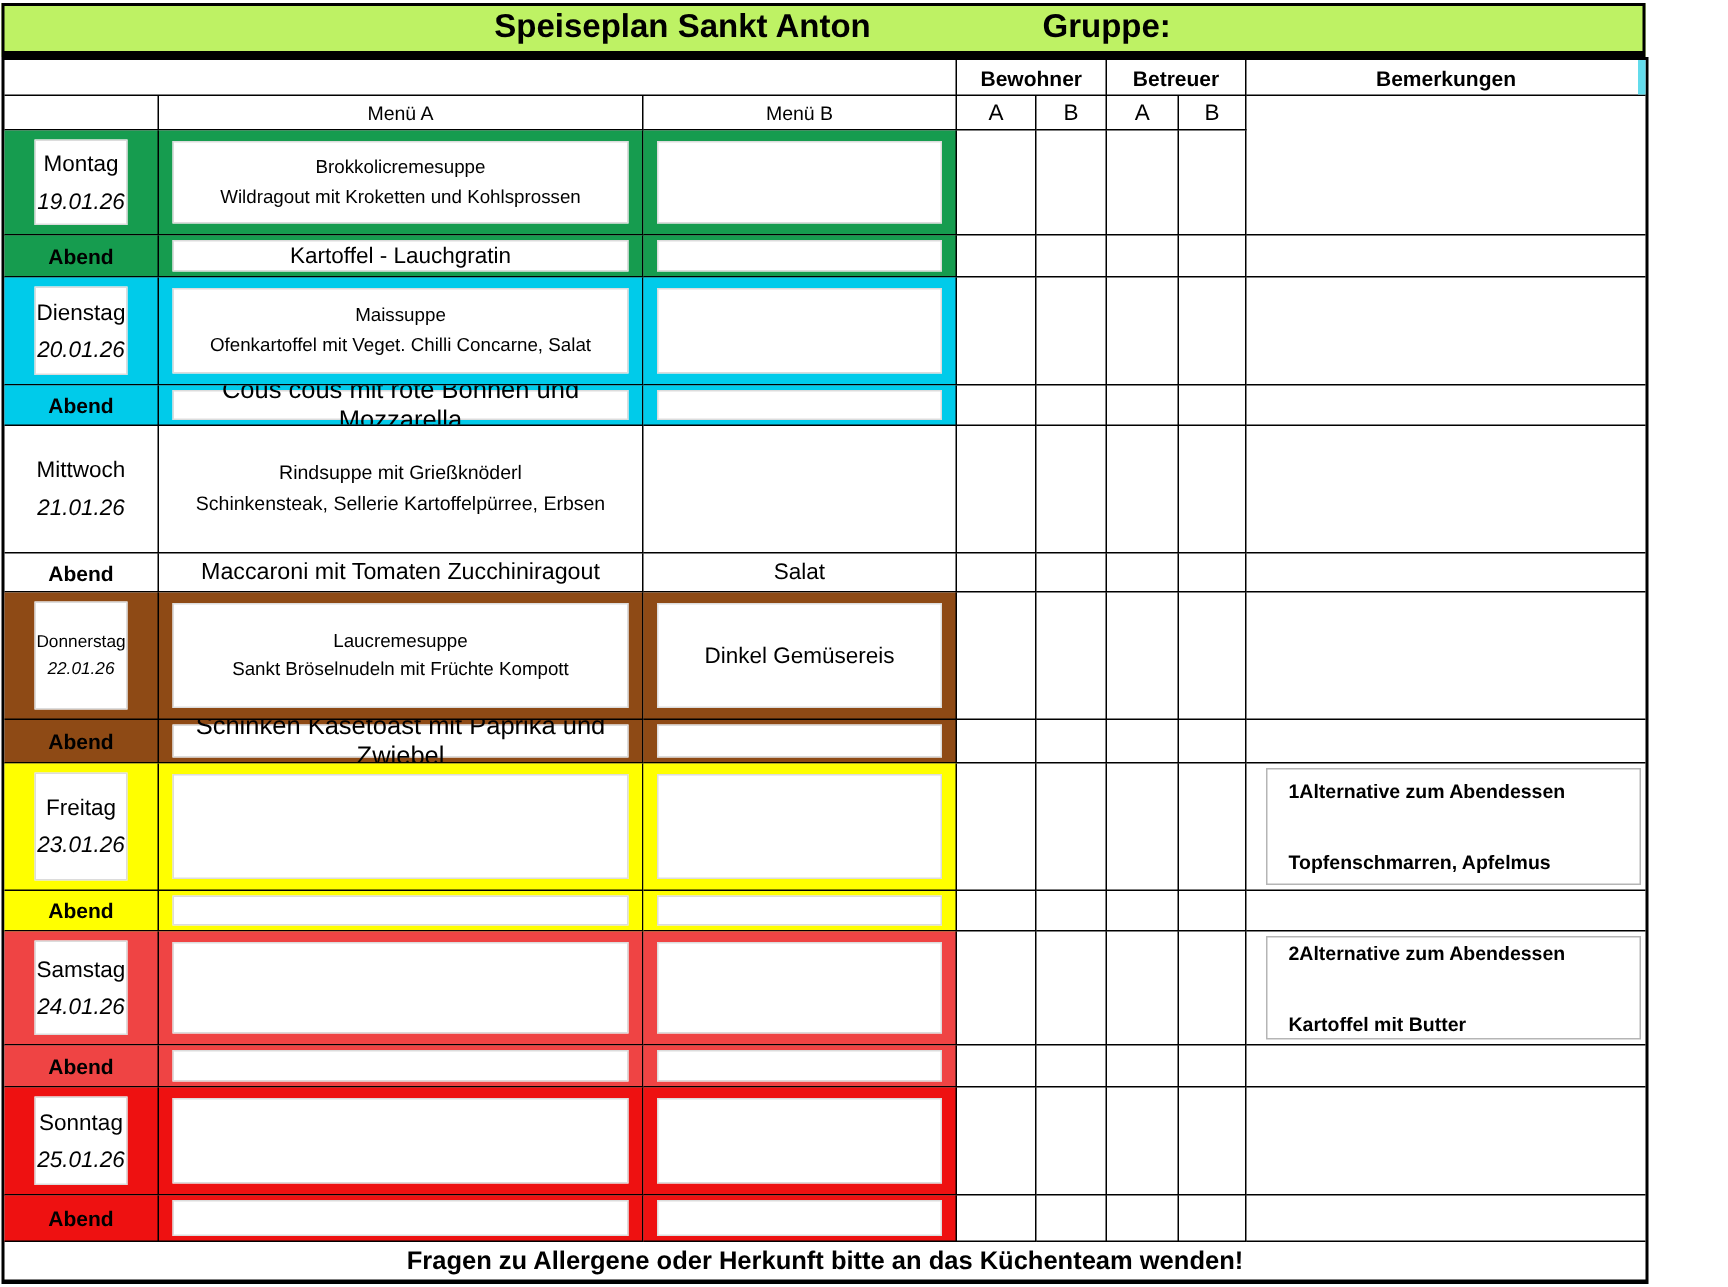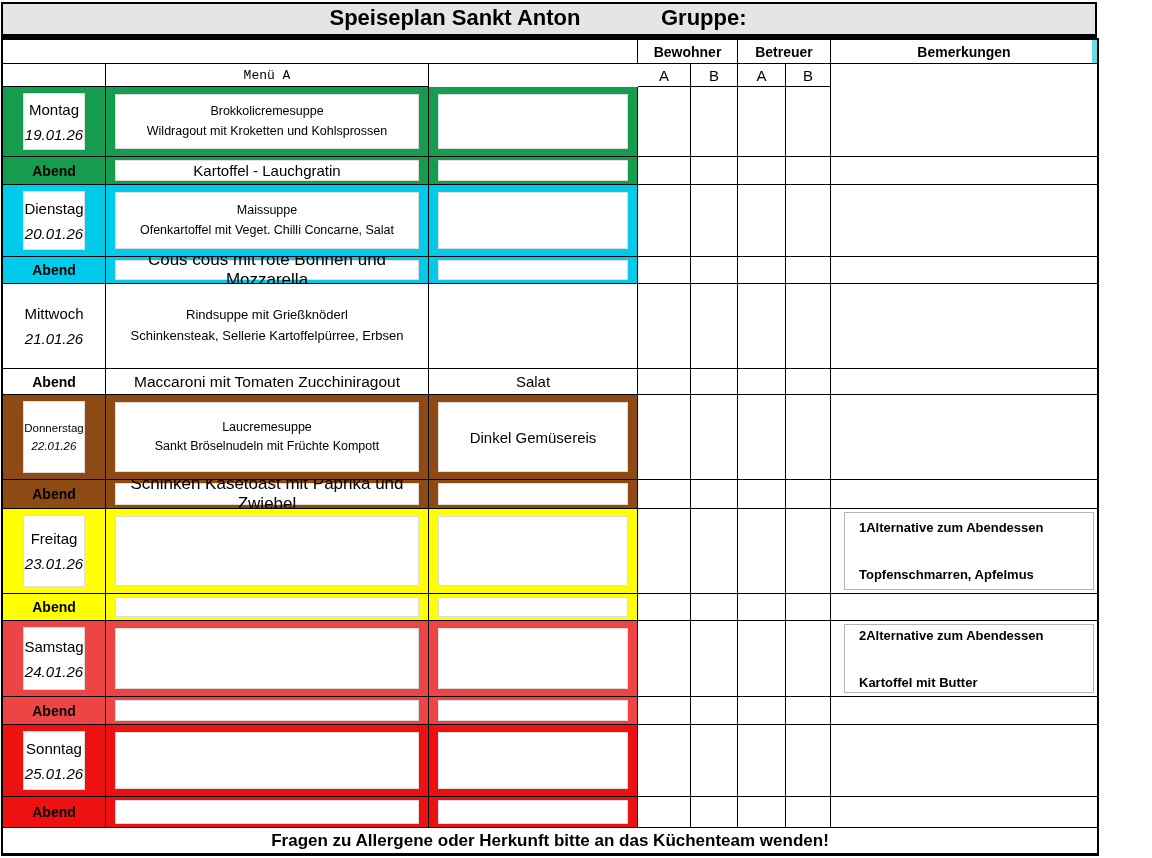--- a/index.html
+++ b/index.html
@@ -1,24 +1,24 @@
 <!DOCTYPE html>
 <html><head>
 <meta charset="utf-8">
 <style>
   html,body{margin:0;padding:0;background:#fff;}
   .page{position:relative;width:1152px;height:858px;background:#fff;
         font-family:"Liberation Sans",sans-serif;color:#000;overflow:hidden;}
 
   
   .titlebox{position:absolute;left:1px;top:2px;width:1092px;height:30px;
-            border:2px solid #000;border-bottom:4px solid #000;background:#e5e5e5;}
+            border:2px solid #000;border-bottom:4px solid #000;background:#bef264;}
   .t1{position:absolute;left:452px;top:50%;transform:translate(-50%,-54%);
       font-weight:bold;font-size:22px;white-space:nowrap;}
-  .t2{position:absolute;left:658px;top:50%;transform:translateY(-54%);
+  .t2{position:absolute;left:692px;top:50%;transform:translateY(-54%);
       font-weight:bold;font-size:22px;white-space:nowrap;}
 
   
   .tbl{position:absolute;left:1px;top:38px;width:1098px;height:818px;
        box-sizing:border-box;border:2px solid #000;border-bottom:3px solid #000;
        display:grid;background:#fff;
        grid-template-columns:103px 323px 209px 53px 47px 48px 45px 266px;
        grid-template-rows:24px 23px 70px 28px 72px 27px 85px 26px 85px 29px 85px 27px 76px 28px 72px 31px auto;}
   .c{border-right:1px solid #000;border-bottom:1px solid #000;box-sizing:border-box;
      display:flex;flex-direction:column;align-items:center;justify-content:center;
@@ -44,21 +44,21 @@
   
   .wb{background:#fff;border:1px solid #DCDCDC;box-sizing:border-box;flex:1;
       align-self:stretch;display:flex;flex-direction:column;
       align-items:center;justify-content:center;text-align:center;min-height:0;}
   .pad-day{padding:6px 20px;}
   .pad-menu{padding:7px 9px;}
   .pad-ab{padding:3px 9px;}
 
   
   .hdr{font-weight:bold;font-size:14px;}
-  .mh{font-size:13px;font-family:Liberation Mono, monospace;}
+  .mh{font-size:13px;}
   .ab{font-size:15px;}
   .abend{font-weight:bold;font-size:14px;}
   .day-name{font-size:15px;}
   .day-date{font-size:15px;margin-top:8px;font-style:italic;}
   .sm .day-name{font-size:11.5px;}
   .sm .day-date{font-size:11.5px;margin-top:6px;}
   .m-line{font-size:12.5px;line-height:1.55;}
   .m-line13{font-size:13px;line-height:1.6;}
   .f15{font-size:15px;}
   .f155{font-size:15.5px;}
@@ -85,20 +85,21 @@
 
   <div class="tbl">
 
     <div class="c r1 span-left"></div>
     <div class="c r1 span-bew hdr">Bewohner</div>
     <div class="c r1 span-bet hdr">Betreuer</div>
     <div class="c r1 cbm nr hdr">Bemerkungen</div>
 
     <div class="c r2 cd"></div>
     <div class="c r2 cma mh">Menü A</div>
+    <div class="c r2 cmb mh">Menü B</div>
     <div class="c r2 c1 ab">A</div>
     <div class="c r2 c2 ab">B</div>
     <div class="c r2 c3 ab">A</div>
     <div class="c r2 c4 ab">B</div>
     <div class="c bm-merge nr"></div>
 
     <div class="c r3 cd bg-mon pad-day">
       <div class="wb">
         <span class="day-name">Montag</span>
         <span class="day-date">19.01.26</span>

